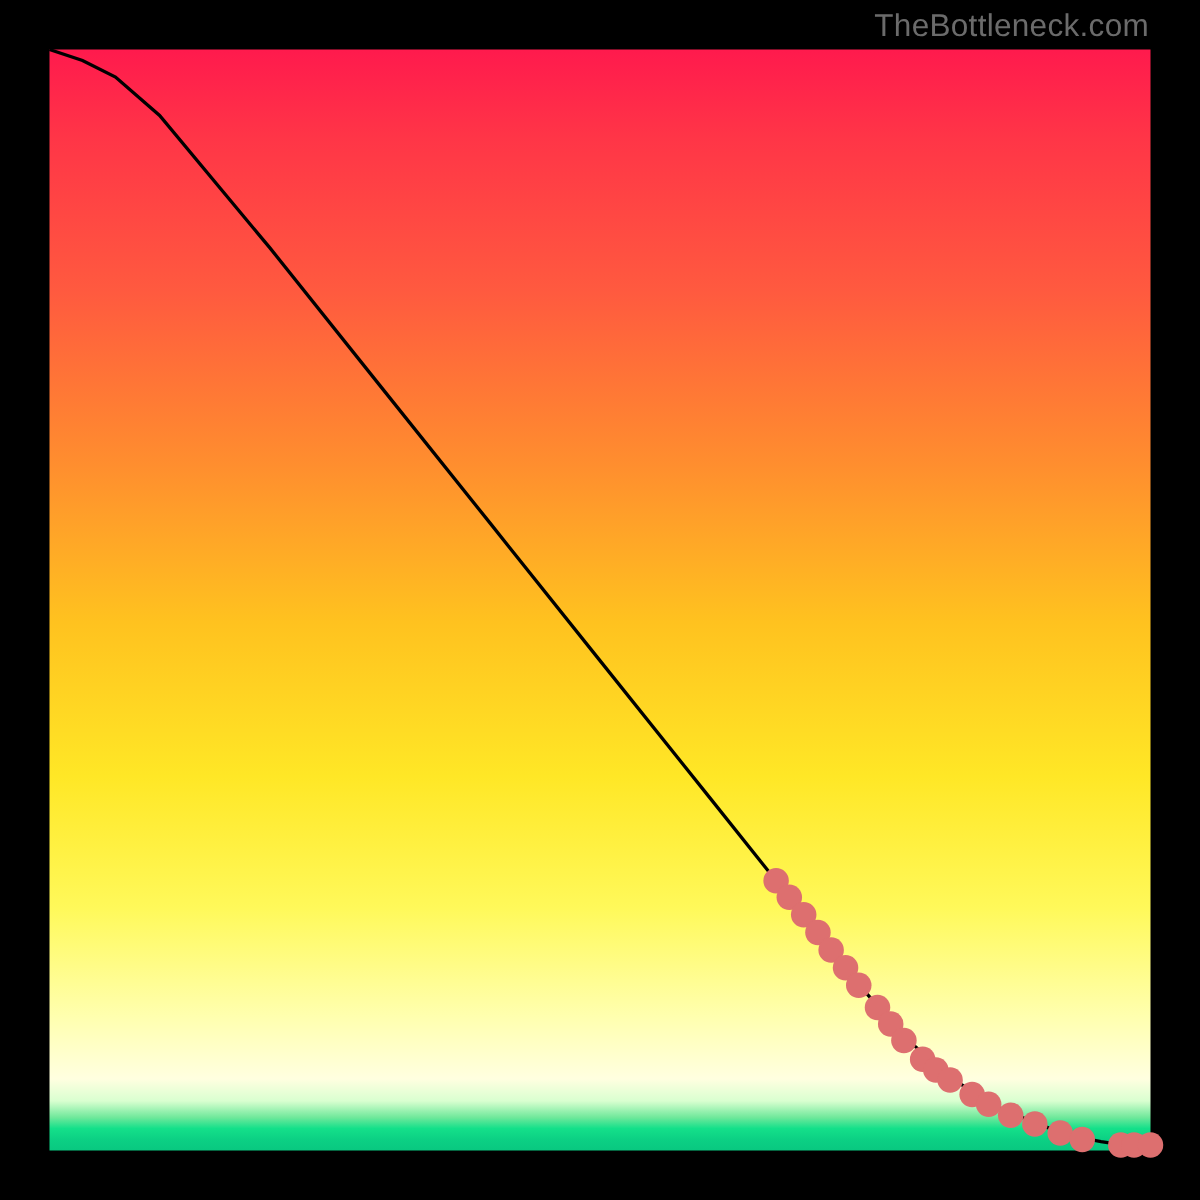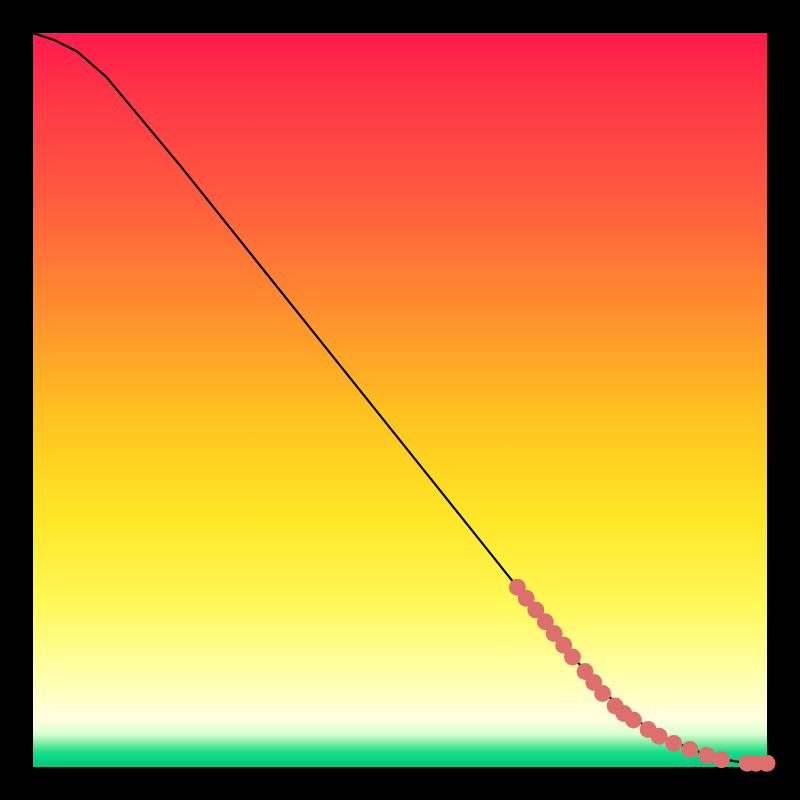--- a/index.html
+++ b/index.html
@@ -89,13 +89,14 @@
         <circle cx="640.8" cy="710.5" r="8.5" fill="#dd6f6f" stroke="#c85a5a" stroke-width="0"></circle>
         <circle cx="656.9" cy="716.4" r="8.5" fill="#dd6f6f" stroke="#c85a5a" stroke-width="0"></circle>
         <circle cx="673.8" cy="722.3" r="8.5" fill="#dd6f6f" stroke="#c85a5a" stroke-width="0"></circle>
         <circle cx="688.5" cy="726.7" r="8.5" fill="#dd6f6f" stroke="#c85a5a" stroke-width="0"></circle>
         <circle cx="714.2" cy="730.3" r="8.5" fill="#dd6f6f" stroke="#c85a5a" stroke-width="0"></circle>
         <circle cx="723.0" cy="730.3" r="8.5" fill="#dd6f6f" stroke="#c85a5a" stroke-width="0"></circle>
         <circle cx="734.0" cy="730.3" r="8.5" fill="#dd6f6f" stroke="#c85a5a" stroke-width="0"></circle>
       </g>
   </svg>
 
+  <div class="watermark">TheBottleneck.com</div>
 </div>
 
 </body></html>

